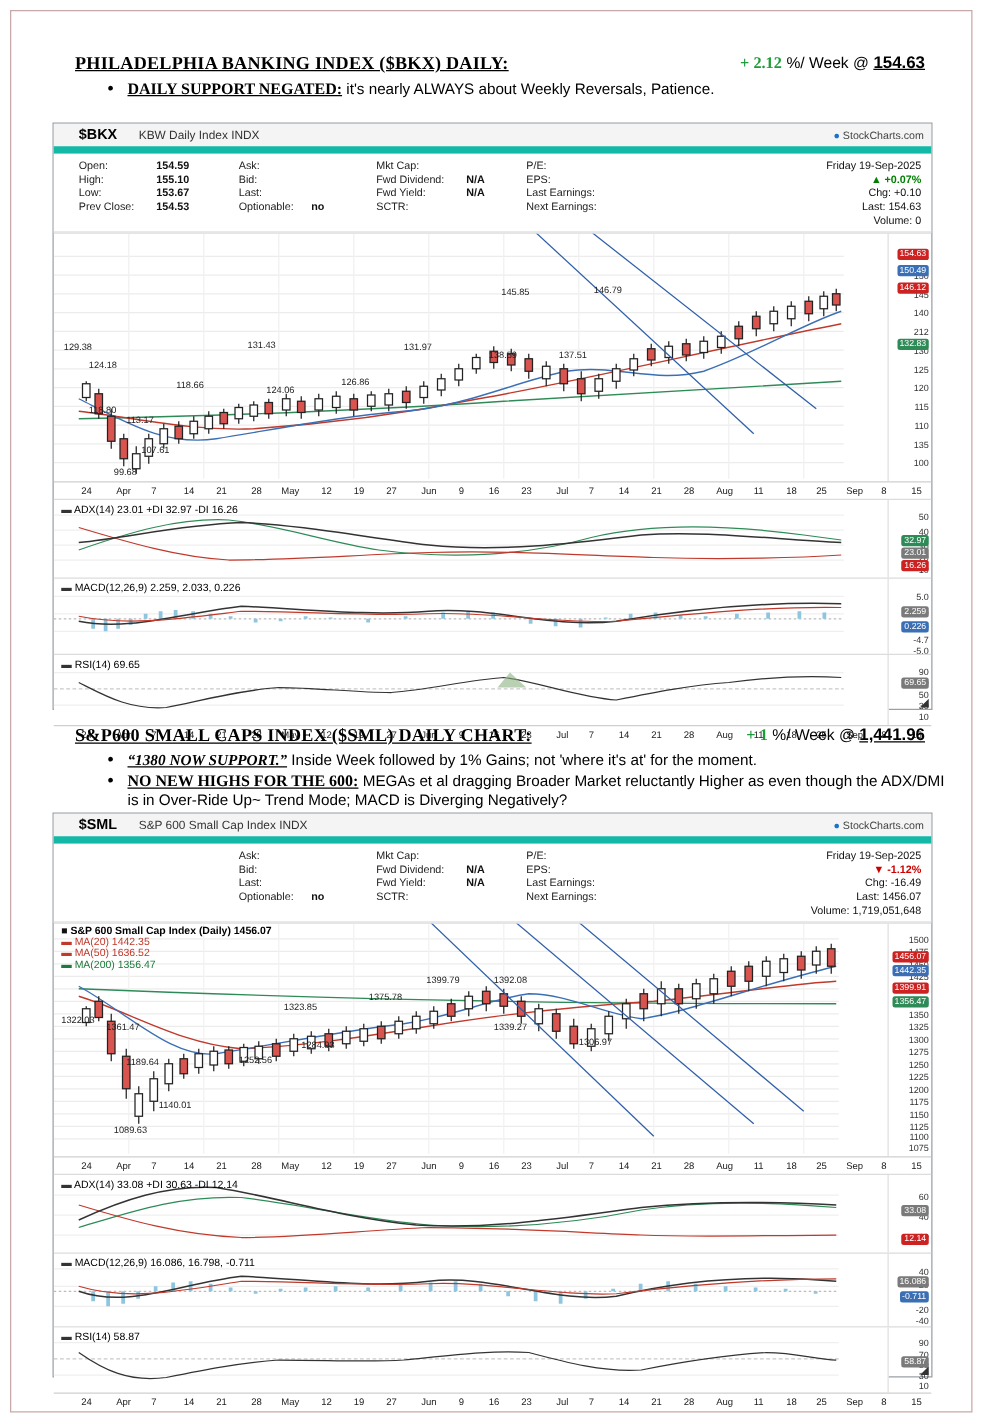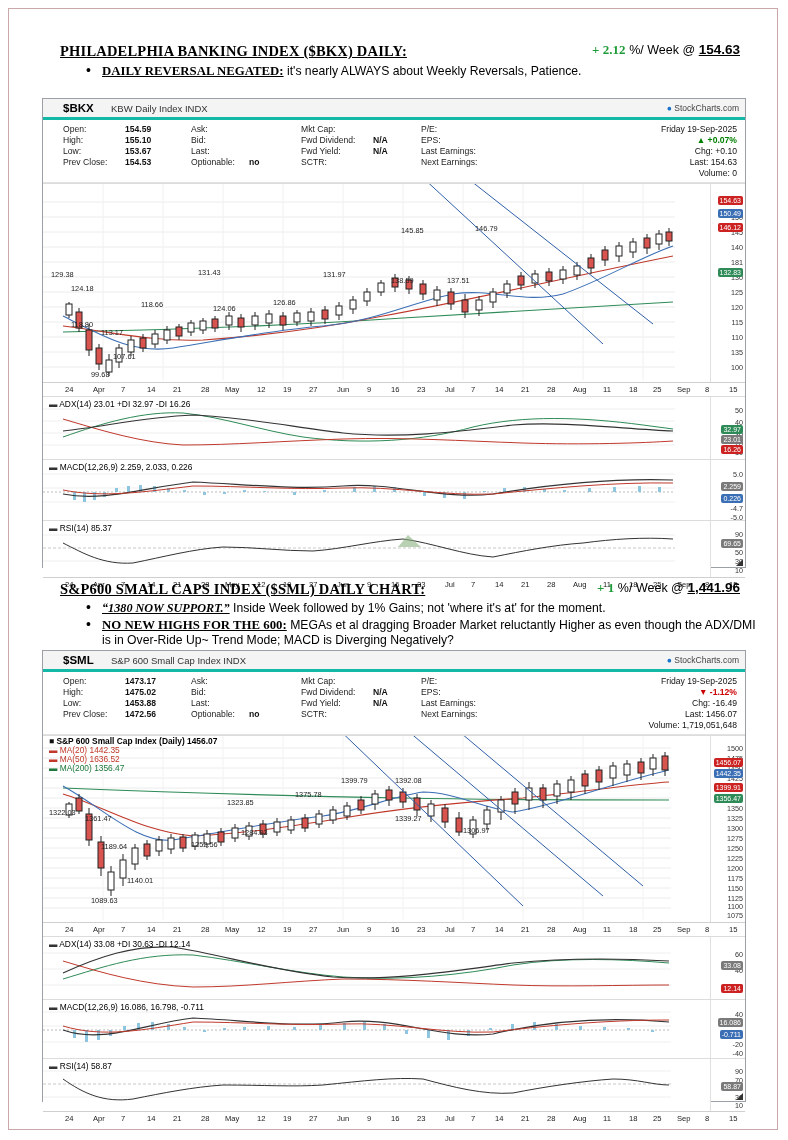--- a/index.html
+++ b/index.html
@@ -48,21 +48,21 @@
   }
   .b-strong{font-family:"Liberation Serif",serif;font-weight:bold;text-decoration:underline;font-size:12.8px;}
   .b-italic{font-style:italic;font-weight:bold;text-decoration:underline;font-family:"Liberation Serif",serif;}
 
   
   .chart{
     position:absolute;left:42px;width:704px;
     border:1px solid #9aa0a6;background:#ffffff;box-sizing:border-box;
   }
   .chart-top{
-    background:#f4f4f4;border-bottom:3px solid #14b8a6;
+    background:#f4f4f4;border-bottom:6px solid #14b8a6;
     height:18px;position:relative;
   }
   .sym{position:absolute;left:20px;top:3px;font-size:11.5px;font-weight:bold;}
   .symname{position:absolute;left:68px;top:4px;font-size:9.5px;color:#333;}
   .sc-logo{position:absolute;right:6px;top:4px;font-size:8.5px;color:#444;}
   .sc-logo .dot{color:#1a73c8;font-weight:bold;}
 
   .quote{
     position:relative;height:62px;background:#fff;font-size:8.6px;color:#111;
     border-bottom:1px solid #e2e2e2;
@@ -116,21 +116,21 @@
   <span class="sec-title">PHILADELPHIA BANKING INDEX ($BKX) DAILY:</span>
   <span class="sec-right">
     <span class="pct-green">+ 2.12</span>
     <span class="wk-lbl">%/ Week @</span>
     <span class="wk-val">154.63</span>
   </span>
 </div>
 
 <div class="bullets" style="top:64px;">
   <div class="bullet">
-    <span class="b-strong">DAILY REVERSAL NEGATED:</span><span>  it's nearly ALWAYS about Weekly Reversals, Patience.</span>
+    <span class="b-strong">DAILY SUPPORT NEGATED:</span><span>  it's nearly ALWAYS about Weekly Reversals, Patience.</span>
   </div>
 </div>
 
 <div class="chart" style="top:98px;height:470px;">
   <div class="chart-top">
     <span class="sym">$BKX</span>
     <span class="symname">KBW Daily Index INDX</span>
     <span class="sc-logo"><span class="dot">●</span> <span>StockCharts.com</span></span>
   </div>
 
@@ -304,21 +304,21 @@
       <g stroke="#2f5fa8" stroke-width="1" fill="none">
         <path d="M300,-80 L560,160"></path>
           <path d="M330,-80 L610,140"></path>
       </g>
     </svg>
     <div class="axis">
       <span style="top:14px">155</span>
         <span style="top:29px">150</span>
         <span style="top:44px">145</span>
       <span style="top:59px">140</span>
-        <span style="top:74px">181</span>
+        <span style="top:74px">212</span>
         <span style="top:89px">130</span>
       <span style="top:104px">125</span>
         <span style="top:119px">120</span>
         <span style="top:134px">115</span>
       <span style="top:149px">110</span>
         <span style="top:164px">135</span>
         <span style="top:179px">100</span>
     </div>
     <span class="tag red" style="right:2px;top:12px">154.63</span>
     <span class="tag blue" style="right:2px;top:25px">150.49</span>
@@ -453,21 +453,21 @@
         <span style="top:34px">0</span>
         <span style="top:44px">-4.7</span>
         <span style="top:53px">-5.0</span>
     </div>
     <span class="tag grey" style="right:2px;top:22px">2.259</span>
     <span class="tag blue" style="right:2px;top:34px">0.226</span>
   </div>
 
   <div class="pane" style="height:56px;">
     <div class="pane-lbl">
-      <span style="color:#333">▬</span> <span>RSI(14) 85.37</span>
+      <span style="color:#333">▬</span> <span>RSI(14) 69.65</span>
     </div>
     <svg width="668" height="56" viewBox="0 0 668 56">
       <rect width="668" height="56" fill="#fff"></rect>
       <g stroke="#efefef">
           <line x1="0" y1="14" x2="632" y2="14"></line>
           <line x1="0" y1="40" x2="632" y2="40"></line>
         </g>
       <line x1="0" y1="27" x2="632" y2="27" stroke="#c9c9c9" stroke-dasharray="3,2"></line>
       <path d="M20,22 C40,32 60,44 90,42 C120,36 150,28 180,26 C210,26 240,30 270,30 C300,28 330,20 360,18 C390,22 420,34 450,36 C480,30 510,24 540,22 C570,18 600,16 630,18" fill="none" stroke="#333" stroke-width="1"></path>
       <path d="M355,26 L365,14 L378,26 Z" fill="#8ab07f" opacity=".6"></path>
@@ -532,26 +532,20 @@
 </div>
 
 <div class="chart" style="top:650px;height:452px;">
   <div class="chart-top">
     <span class="sym">$SML</span>
     <span class="symname">S&amp;P 600 Small Cap Index INDX</span>
     <span class="sc-logo"><span class="dot">●</span> <span>StockCharts.com</span></span>
   </div>
 
   <div class="quote">
-    <div class="qcol" style="left:20px;">
-      <div class="qrow"><span class="qlab">Open:</span><span class="qval">1473.17</span></div>
-      <div class="qrow"><span class="qlab">High:</span><span class="qval">1475.02</span></div>
-      <div class="qrow"><span class="qlab">Low:</span><span class="qval">1453.88</span></div>
-      <div class="qrow"><span class="qlab">Prev Close:</span><span class="qval">1472.56</span></div>
-    </div>
     <div class="qcol" style="left:148px;">
       <div class="qrow"><span class="qlab" style="width:58px">Ask:</span><span></span></div>
       <div class="qrow"><span class="qlab" style="width:58px">Bid:</span><span></span></div>
       <div class="qrow"><span class="qlab" style="width:58px">Last:</span><span></span></div>
       <div class="qrow"><span class="qlab" style="width:58px">Optionable:</span><span class="qval">no</span></div>
     </div>
     <div class="qcol" style="left:258px;">
       <div class="qrow"><span class="qlab" style="width:72px">Mkt Cap:</span><span></span></div>
       <div class="qrow"><span class="qlab" style="width:72px">Fwd Dividend:</span><span class="qval">N/A</span></div>
       <div class="qrow"><span class="qlab" style="width:72px">Fwd Yield:</span><span class="qval">N/A</span></div>

